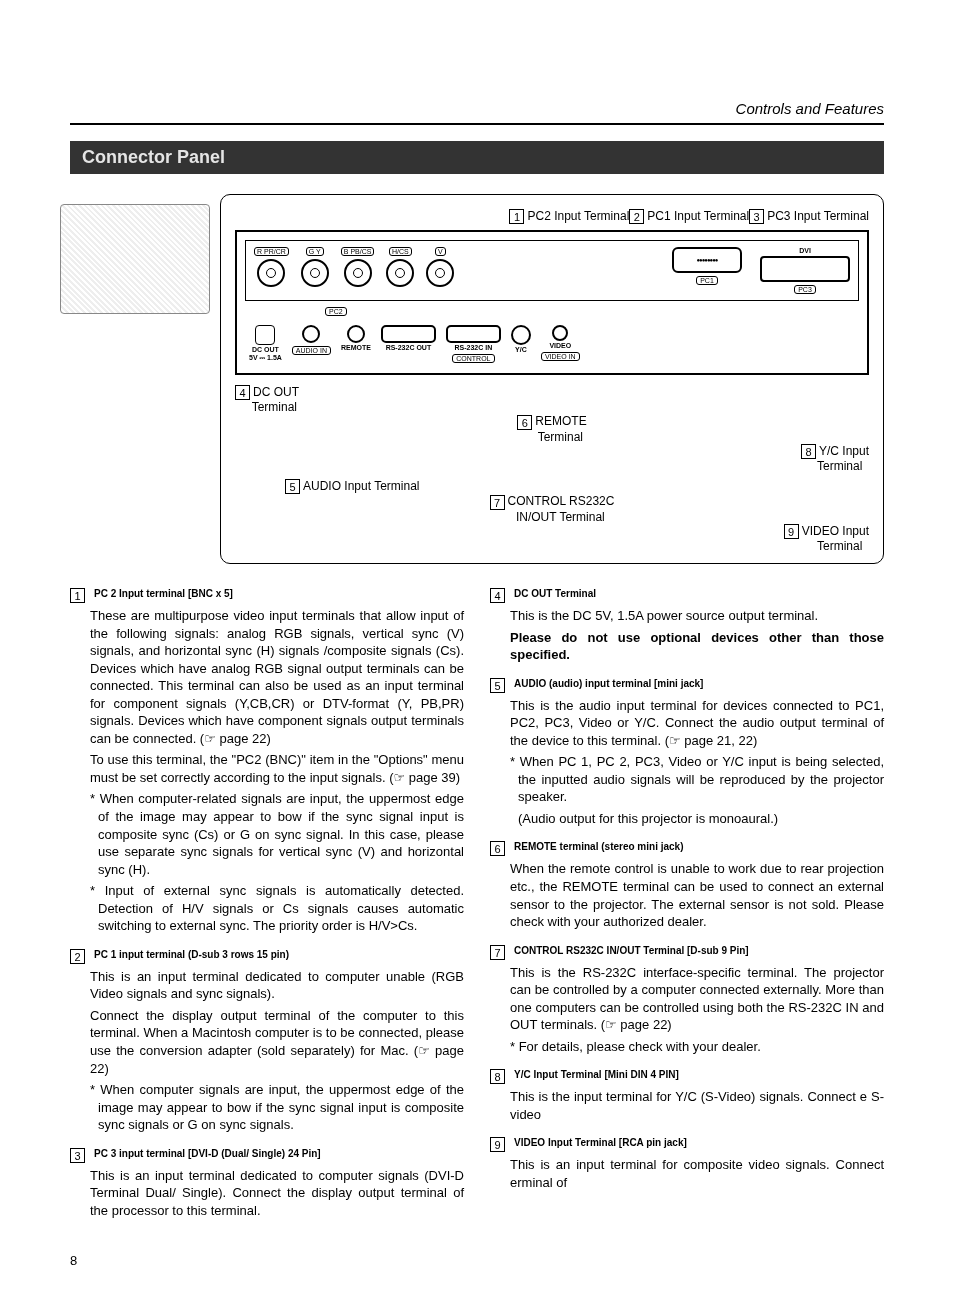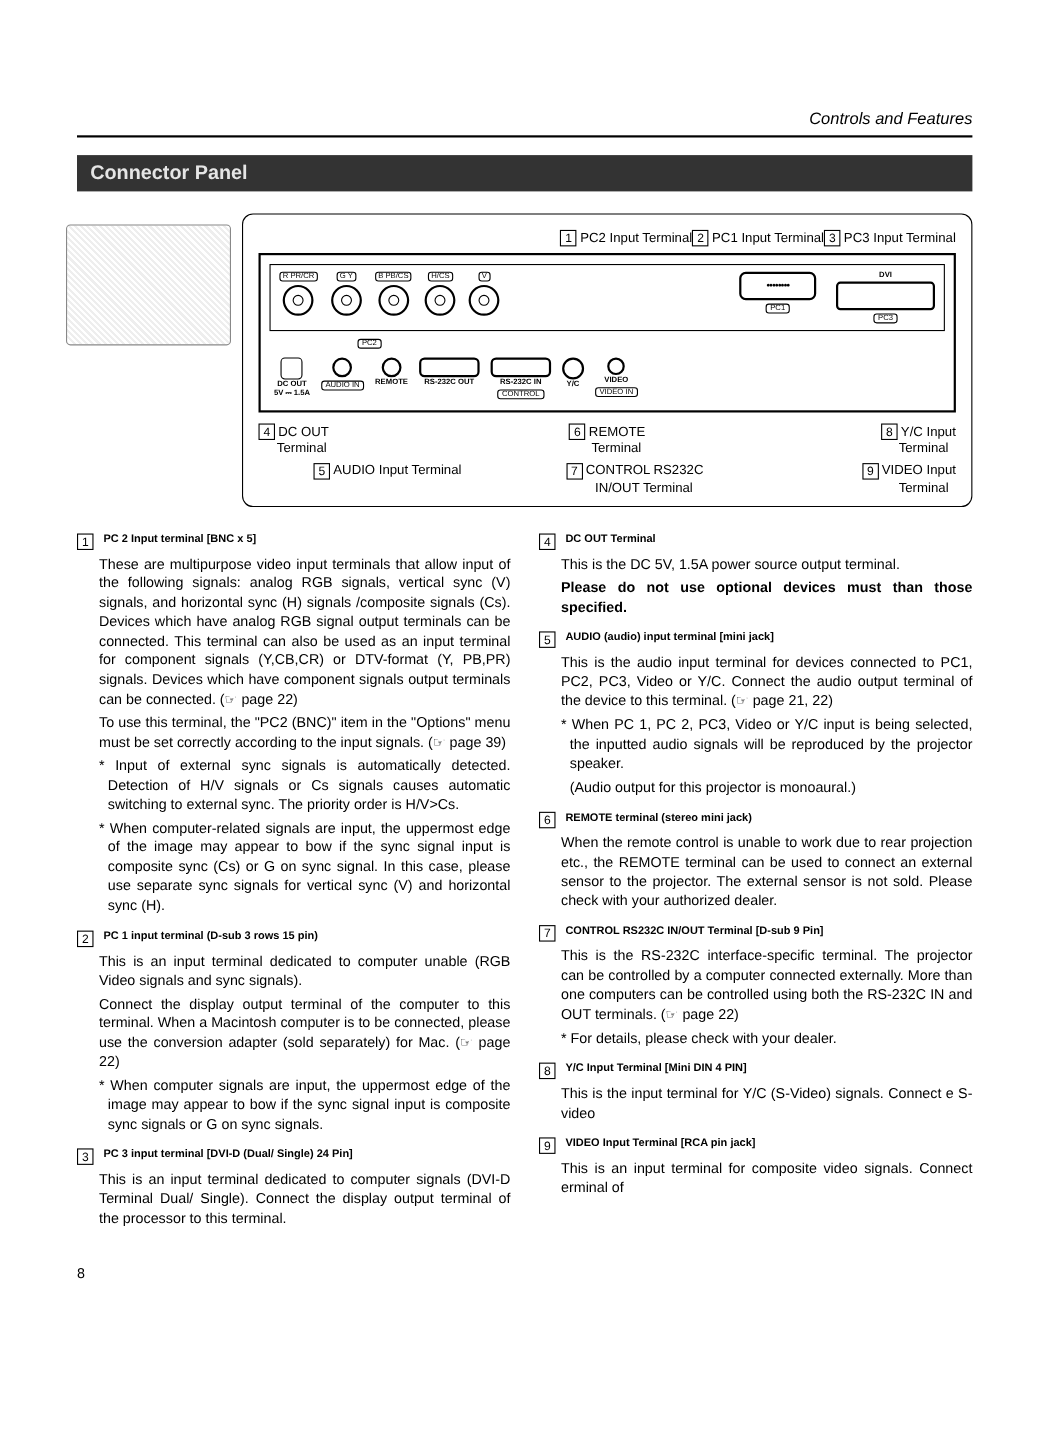--- a/index.html
+++ b/index.html
@@ -69,21 +69,21 @@
   .port-dvi { width:90px; height:26px; border:2px solid #000; border-radius:4px; display:flex; align-items:center; justify-content:center;}
   .sub-label { font-size:7px; border:1px solid #000; border-radius:3px; padding:0 3px; display:inline-block; margin-top:2px;}
   .panel-lower { display:flex; gap:10px; align-items:flex-start; margin-top:6px; padding:2px 4px;}
   .jack { width:18px; height:18px; border:2px solid #000; border-radius:50%; }
   .mini-label { font-size:7px; font-weight:bold; text-align:center; line-height:1.05; }
   .db9 { width:55px;height:18px;border:2px solid #000;border-radius:5px;}
   .din { width:20px;height:20px;border:2px solid #000;border-radius:50%;}
   .rca { width:16px;height:16px;border:2px solid #000;border-radius:50%;}
   .col-cent{display:flex;flex-direction:column;align-items:center;gap:1px;}
   .bottom-callouts { display:flex; flex-direction:column; gap:6px; margin-top:10px; font-size:12px; }
-  .bc-row { display:flex; justify-content:space-between; }
+  .bc-row { display:flex; justify-content:space-between;flex-direction:column; }
   .bc-row > span { flex:1; }
   .columns { display:flex; gap:26px; }
   .col { flex:1; }
   .item { margin-bottom: 14px; }
   .item-head { display:flex; gap:6px; align-items:flex-start; margin-bottom:4px; }
   .item-title { font-weight:bold; font-size:10px; }
   .item-body { font-size:13px; line-height:1.35; text-align:justify; margin-left:20px; }
   .item-body p { margin-bottom:4px; }
   .note { padding-left:8px; text-indent:-8px; }
   .bold { font-weight:bold; }
@@ -197,22 +197,22 @@
 <div class="columns">
   <div class="col">
     <div class="item">
       <div class="item-head">
           <span class="numbox">1</span>
           <span class="item-title">PC 2 Input terminal [BNC x 5]</span>
         </div>
       <div class="item-body">
         <p>These are multipurpose video input terminals that allow input of the following signals: analog RGB signals, vertical sync (V) signals, and horizontal sync (H) signals /composite signals (Cs). Devices which have analog RGB signal output terminals can be connected. This terminal can also be used as an input terminal for component signals (Y,CB,CR) or DTV-format (Y, PB,PR) signals. Devices which have component signals output terminals can be connected. (☞ page 22)</p>
         <p>To use this terminal, the "PC2 (BNC)" item in the "Options" menu must be set correctly according to the input signals. (☞ page 39)</p>
+        <p class="note">* When computer-related signals are input, the uppermost edge of the image may appear to bow if the sync signal input is composite sync (Cs) or G on sync signal. In this case, please use separate sync signals for vertical sync (V) and horizontal sync (H).</p>
         <p class="note">* Input of external sync signals is automatically detected. Detection of H/V signals or Cs signals causes automatic switching to external sync. The priority order is H/V&gt;Cs.</p>
-        <p class="note">* When computer-related signals are input, the uppermost edge of the image may appear to bow if the sync signal input is composite sync (Cs) or G on sync signal. In this case, please use separate sync signals for vertical sync (V) and horizontal sync (H).</p>
       </div>
     </div>
     <div class="item">
       <div class="item-head">
           <span class="numbox">2</span>
           <span class="item-title">PC 1 input terminal (D-sub 3 rows 15 pin)</span>
         </div>
       <div class="item-body">
         <p>This is an input terminal dedicated to computer unable (RGB Video signals and sync signals).</p>
         <p>Connect the display output terminal of the computer to this terminal. When a Macintosh computer is to be connected, please use the conversion adapter (sold separately) for Mac. (☞ page 22)</p>
@@ -231,21 +231,21 @@
   </div>
 
   <div class="col">
     <div class="item">
       <div class="item-head">
           <span class="numbox">4</span>
           <span class="item-title">DC OUT Terminal</span>
         </div>
       <div class="item-body">
         <p>This is the DC 5V, 1.5A power source output terminal.</p>
-        <p class="bold">Please do not use optional devices must than those specified.</p>
+        <p class="bold">Please do not use optional devices other than those specified.</p>
       </div>
     </div>
     <div class="item">
       <div class="item-head">
           <span class="numbox">5</span>
           <span class="item-title">AUDIO (audio) input terminal [mini jack]</span>
         </div>
       <div class="item-body">
         <p>This is the audio input terminal for devices connected to PC1, PC2, PC3, Video or Y/C. Connect the audio output terminal of the device to this terminal. (☞ page 21, 22)</p>
         <p class="note">* When PC 1, PC 2, PC3, Video or Y/C input is being selected, the inputted audio signals will be reproduced by the projector speaker.</p>

